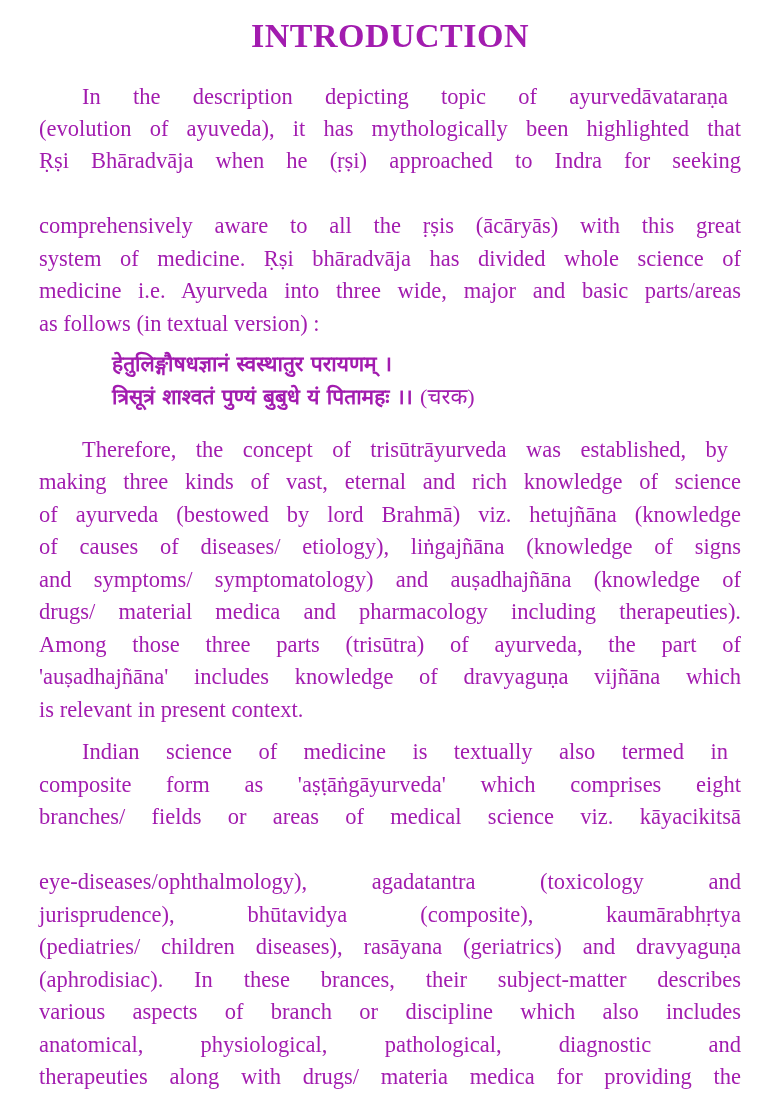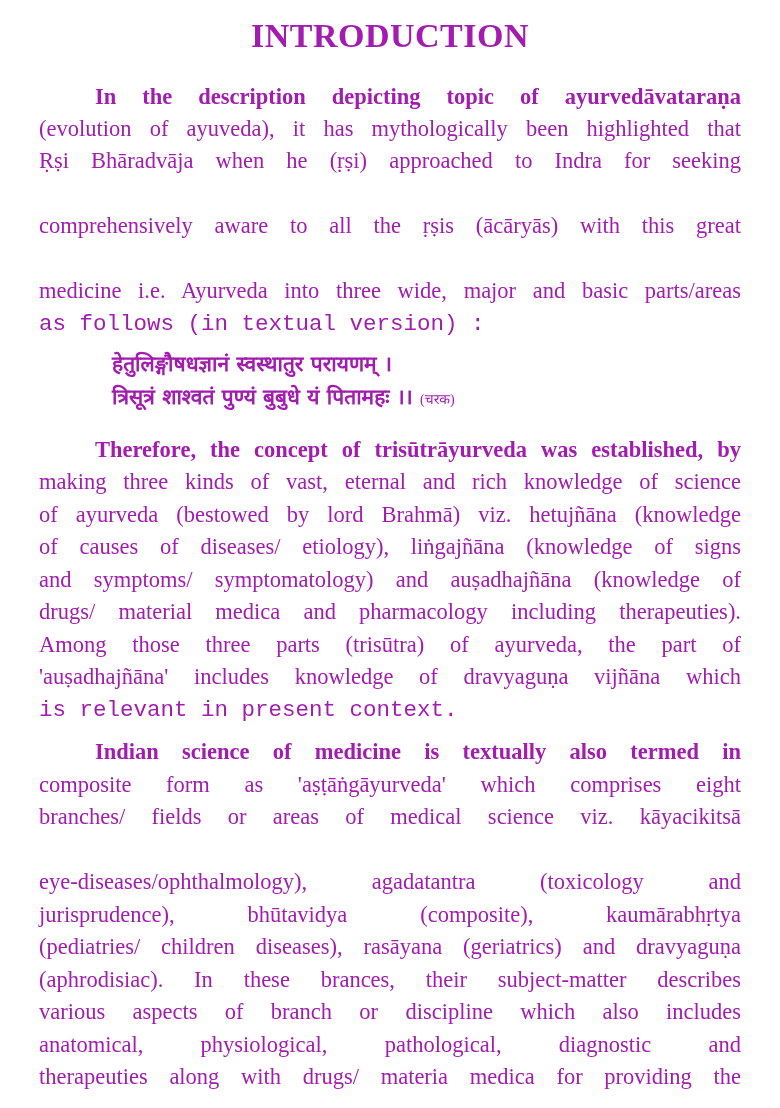--- a/index.html
+++ b/index.html
@@ -13,39 +13,40 @@
     .title {
       position: absolute; left: 0; width: 780px; top: 14px;
       text-align: center; font-weight: bold; font-size: 34px;
       letter-spacing: 0.5px; line-height: 44px;
     }
     .line {
       position: absolute; left: 39px; width: 702px;
       font-size: 22.5px; line-height: 30px; height: 30px;
       white-space: nowrap; text-align: justify; text-align-last: justify;
     }
-    .line.indent { left: 95px; width: 646px; font-weight: bold; }
-    .line.last { text-align-last: left; font-family: Liberation Mono, monospace; }
+    .line.indent { left: 82px; width: 646px; }
+    .line.last { text-align-last: left; }
     .sanskrit {
       position: absolute; left: 112px;
       font-family: "DejaVu Sans", sans-serif; font-weight: bold;
       font-size: 21px; line-height: 30px; white-space: nowrap;
     }
-    .sanskrit .src { font-weight: normal; font-family: "Liberation Serif", serif; font-size: 14px; }
+    .sanskrit .src { font-weight: normal; font-family: "Liberation Serif", serif; font-size: 22px; }
   </style>
 </head>
 <body>
 
 <div class="page">
   <div class="title">INTRODUCTION</div>
 
   <div class="line indent" style="top:82px">In the description depicting topic of ayurvedāvataraṇa</div>
   <div class="line" style="top:114px">(evolution of ayuveda), it has mythologically been highlighted that</div>
   <div class="line" style="top:146px">Ṛṣi Bhāradvāja when he (ṛṣi) approached to Indra for seeking</div>
   <div class="line" style="top:211px">comprehensively aware to all the ṛṣis (ācāryās) with this great</div>
+  <div class="line" style="top:244px">system of medicine. Ṛṣi bhāradvāja has divided whole science of</div>
   <div class="line" style="top:276px">medicine i.e. Ayurveda into three wide, major and basic parts/areas</div>
   <div class="line last" style="top:309px">as follows (in textual version) :</div>
 
   <div class="sanskrit" style="top:349px">हेतुलिङ्गौषधज्ञानं स्वस्थातुर परायणम् ।</div>
   <div class="sanskrit" style="top:382px">
     <span>त्रिसूत्रं शाश्वतं पुण्यं बुबुधे यं पितामहः ।।</span>
     <span class="src">(चरक)</span>
   </div>
 
   <div class="line indent" style="top:435px">Therefore, the concept of trisūtrāyurveda was established, by</div>

